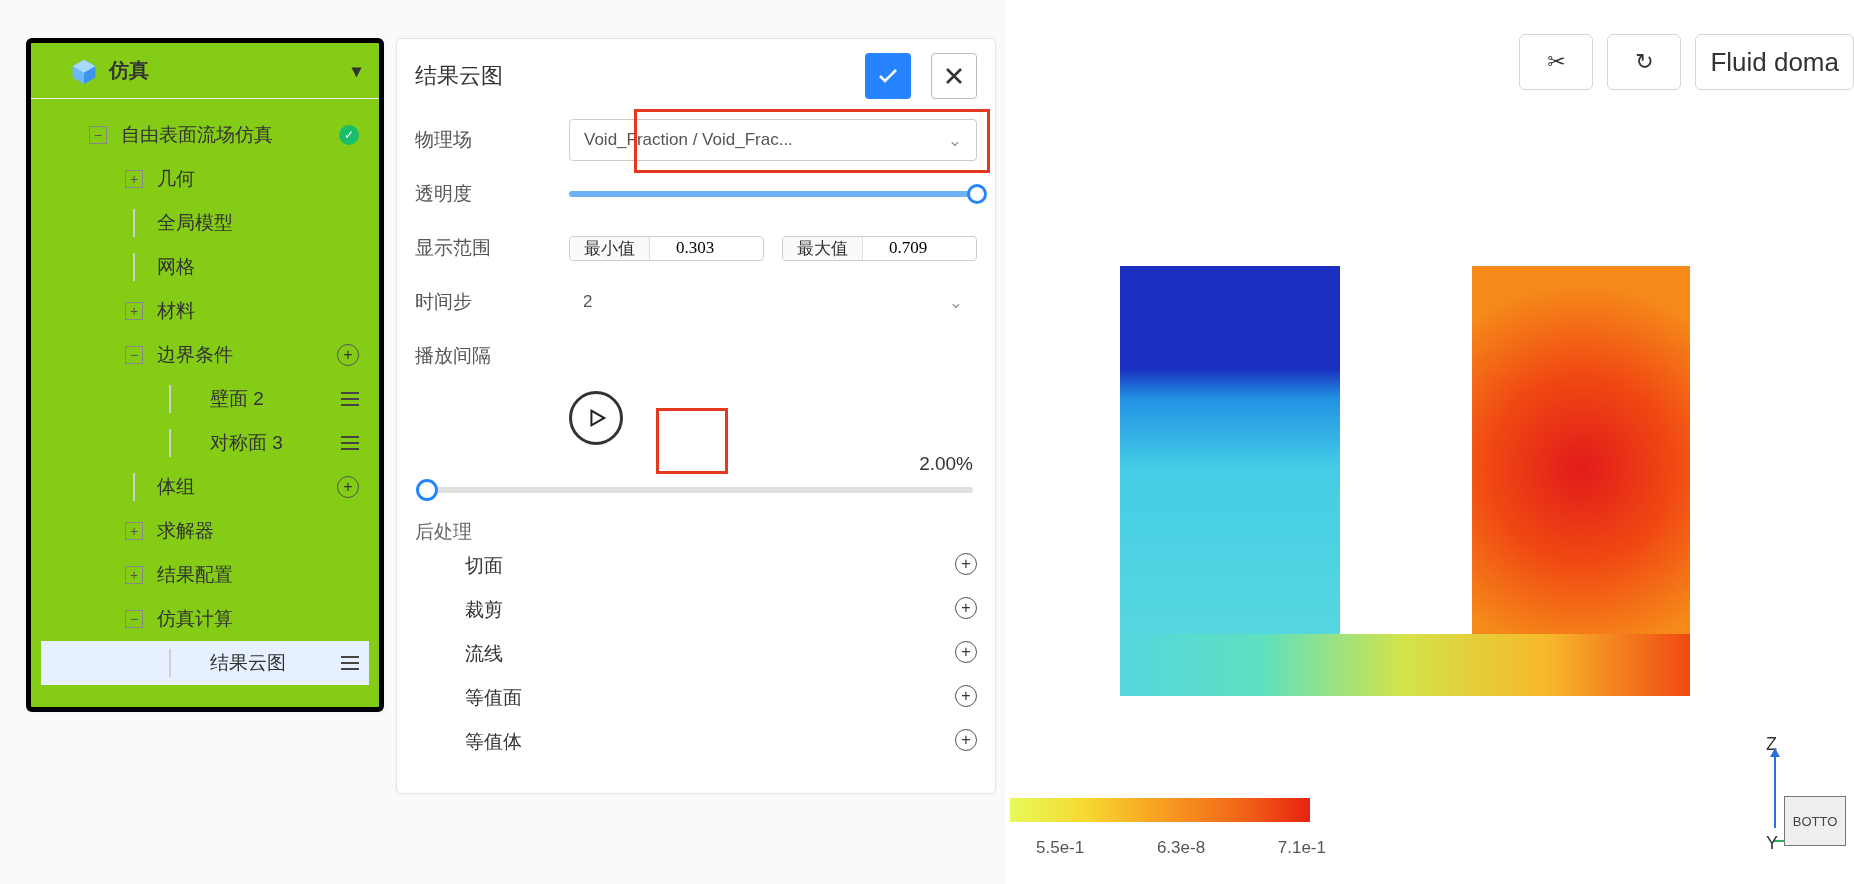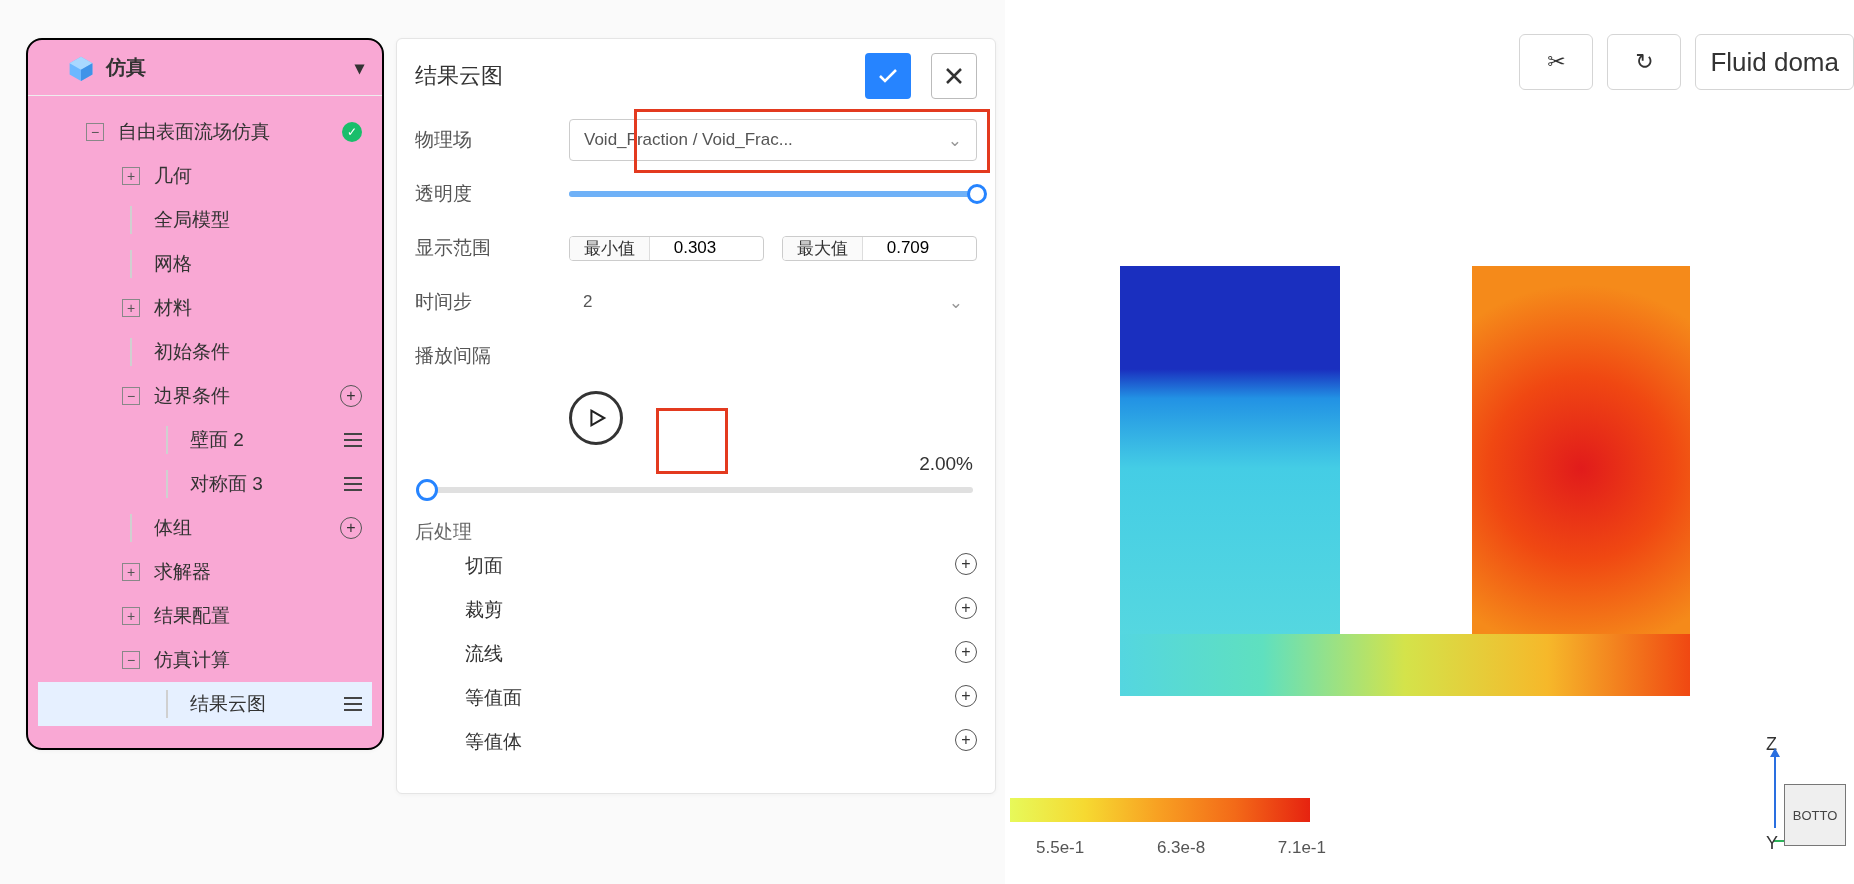--- a/index.html
+++ b/index.html
@@ -12,23 +12,23 @@
   height: 884px;
   overflow: hidden;
   position: relative;
 }
 
 
 .tree-panel {
   position: absolute;
   left: 26px; top: 38px;
   width: 358px;
-  background: #f9a8d4;
-  border: 2px solid #000000;
-  border-radius: 16px;
+  background: #84cc16;
+  border: 5px solid #000000;
+  border-radius: 6px;
   box-shadow: 0 1px 4px rgba(0,0,0,0.04);
 }
 .tree-header {
   display:flex; align-items:center;
   gap:12px;
   padding: 14px 18px 14px 40px;
   border-bottom:1px solid #eee;
   font-weight:600; font-size:20px;
 }
 .tree-header .cube-icon {
@@ -56,21 +56,21 @@
 .tree-row .vline {
   width:18px; margin-right:14px; flex:none;
   display:flex; justify-content:center;
 }
 .tree-row .vline::before{
   content:""; width:2px; height:28px; background:#d0d0d0;
 }
 .tree-row .label { font-size:19px; }
 .tree-row.indent-1 { padding-left:48px; }
 .tree-row.indent-2 { padding-left:84px; }
-.tree-row.indent-3 { padding-left:120px; }
+.tree-row.indent-3 { padding-left:120px;gap:17px; }
 .tree-row.selected { background:#e6f0ff; }
 .tree-row .trailing {
   margin-left:auto; display:flex; align-items:center; gap:8px;
   padding-right:10px;
 }
 .check-badge {
   width:20px;height:20px;border-radius:50%;
   background:#19be6b; display:flex;align-items:center;justify-content:center;
   color:#fff;font-size:12px;
 }
@@ -145,21 +145,21 @@
 .slider-fill{position:absolute;left:0;top:0;height:100%;background:#6fb1f7;border-radius:3px;}
 .slider-thumb{
   position:absolute;top:50%;transform:translate(-50%,-50%);
   width:20px;height:20px;border-radius:50%;
   background:#fff;border:3px solid #2684ff;
 }
 
 .range-group{display:flex;gap:18px;flex:1;}
 .range-half{display:flex;border:1px solid #ccc;border-radius:4px;overflow:hidden;flex:1;}
 .range-half .tag{padding:0 14px;display:flex;align-items:center;background:#fafafa;border-right:1px solid #ddd;font-size:17px;}
-.range-half input{border:none;outline:none;width:90px;font-size:17px;padding:0 10px;text-align:center;}
+.range-half input{border:none;outline:none;width:90px;font-size:17px;padding:0 10px;text-align:center;font-family:Liberation Serif, serif;}
 
 .plain-val{flex:1;color:#777;font-size:17px;padding-left:14px;}
 
 .play-btn{
   width:54px;height:54px;border-radius:50%;
   border:3px solid #333;
   display:flex;align-items:center;justify-content:center;
   margin-left:154px;
 }
 .play-btn svg{width:22px;height:22px;}
@@ -226,21 +226,21 @@
   background:linear-gradient(90deg,#e7f95a 0%,#f6d931 25%,#f89f22 50%,#f36a18 75%,#e62310 100%);
 }
 .legend-labels{
   position:absolute;left:31px;top:838px;width:290px;
   display:flex;justify-content:space-between;font-size:17px;color:#555;
 }
 .axis-gizmo{
   position:absolute;right:8px;bottom:30px;width:90px;height:120px;
 }
 .axis-gizmo .cube{
-  position:absolute;right:0;bottom:8px;width:62px;height:62px;
+  position:absolute;right:0;bottom:8px;width:62px;height:50px;
   border:1.5px solid #777;background:#efefef;
   display:flex;align-items:center;justify-content:center;
   font-size:13px;color:#444;
 }
 .axis-z{position:absolute;left:10px;top:0;font-size:18px;color:#333;}
 .axis-y{position:absolute;left:10px;bottom:0;font-size:18px;color:#333;}
 .axis-line-z{position:absolute;left:18px;top:18px;width:2px;height:76px;background:#2a6fe0;}
 .axis-arrow-z{position:absolute;left:14px;top:14px;width:0;height:0;border-left:5px solid transparent;border-right:5px solid transparent;border-bottom:9px solid #2a6fe0;}
 .axis-line-y{position:absolute;left:18px;bottom:12px;width:54px;height:2px;background:#2cb35a;}
 .axis-arrow-y{position:absolute;left:70px;bottom:8px;width:0;height:0;border-top:5px solid transparent;border-bottom:5px solid transparent;border-left:9px solid #2cb35a;}
@@ -280,24 +280,20 @@
     </div>
     <div class="tree-row indent-2">
       <span class="vline"></span>
       <span class="label">网格</span>
     </div>
     <div class="tree-row indent-2">
       <span class="exp">+</span>
       <span class="label">材料</span>
     </div>
     <div class="tree-row indent-2">
-      <span class="vline"></span>
-      <span class="label">初始条件</span>
-    </div>
-    <div class="tree-row indent-2">
       <span class="exp">−</span>
       <span class="label">边界条件</span>
       <span class="trailing">
           <span class="add-circ">+</span>
         </span>
     </div>
     <div class="tree-row indent-3">
       <span class="vline"></span>
       <span class="label">壁面 2</span>
       <span class="trailing">

